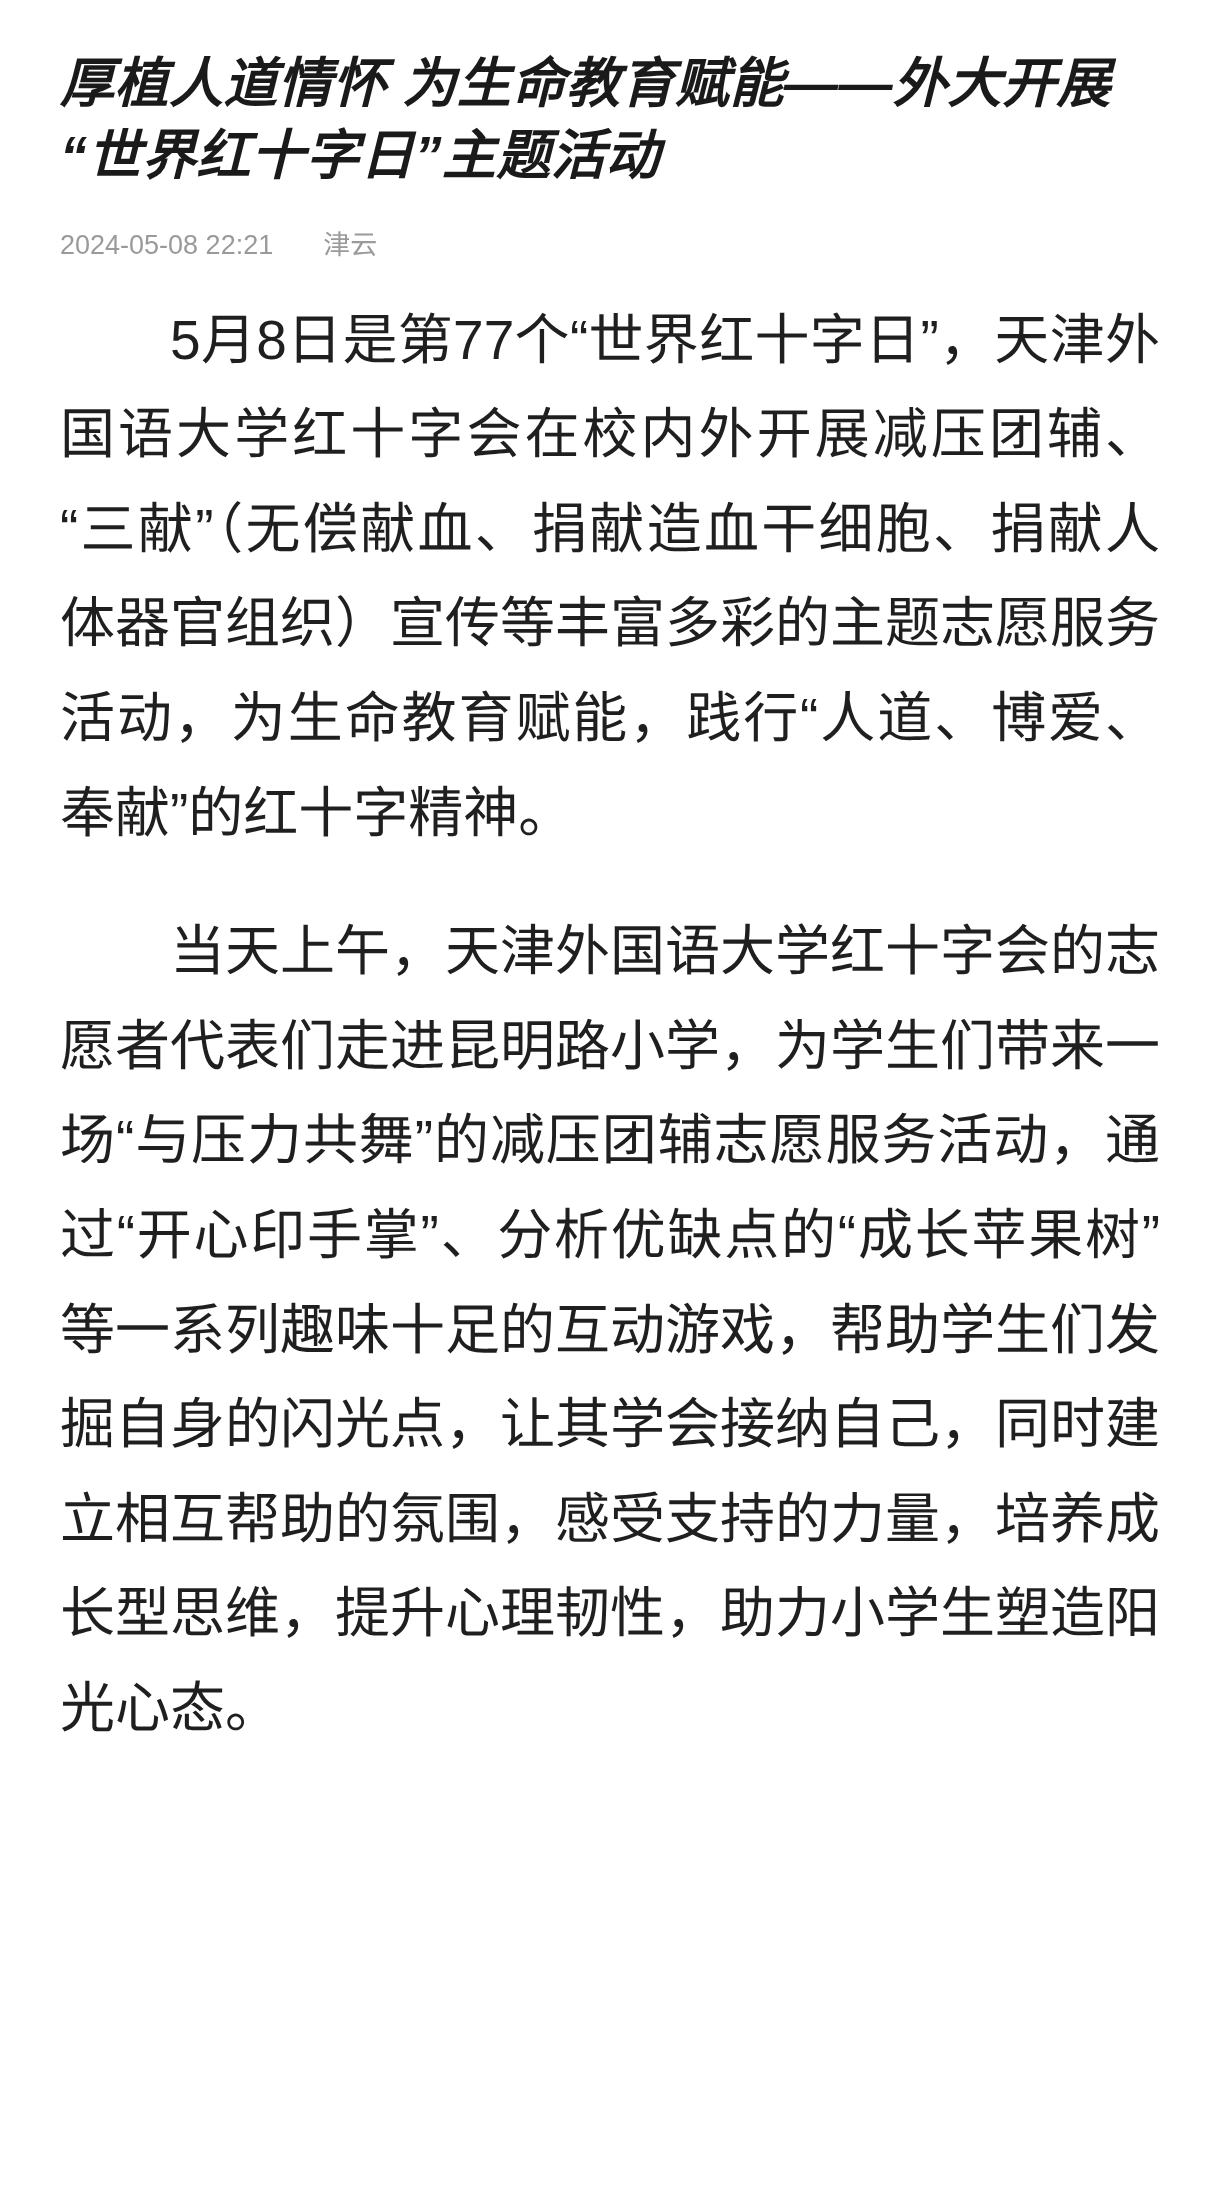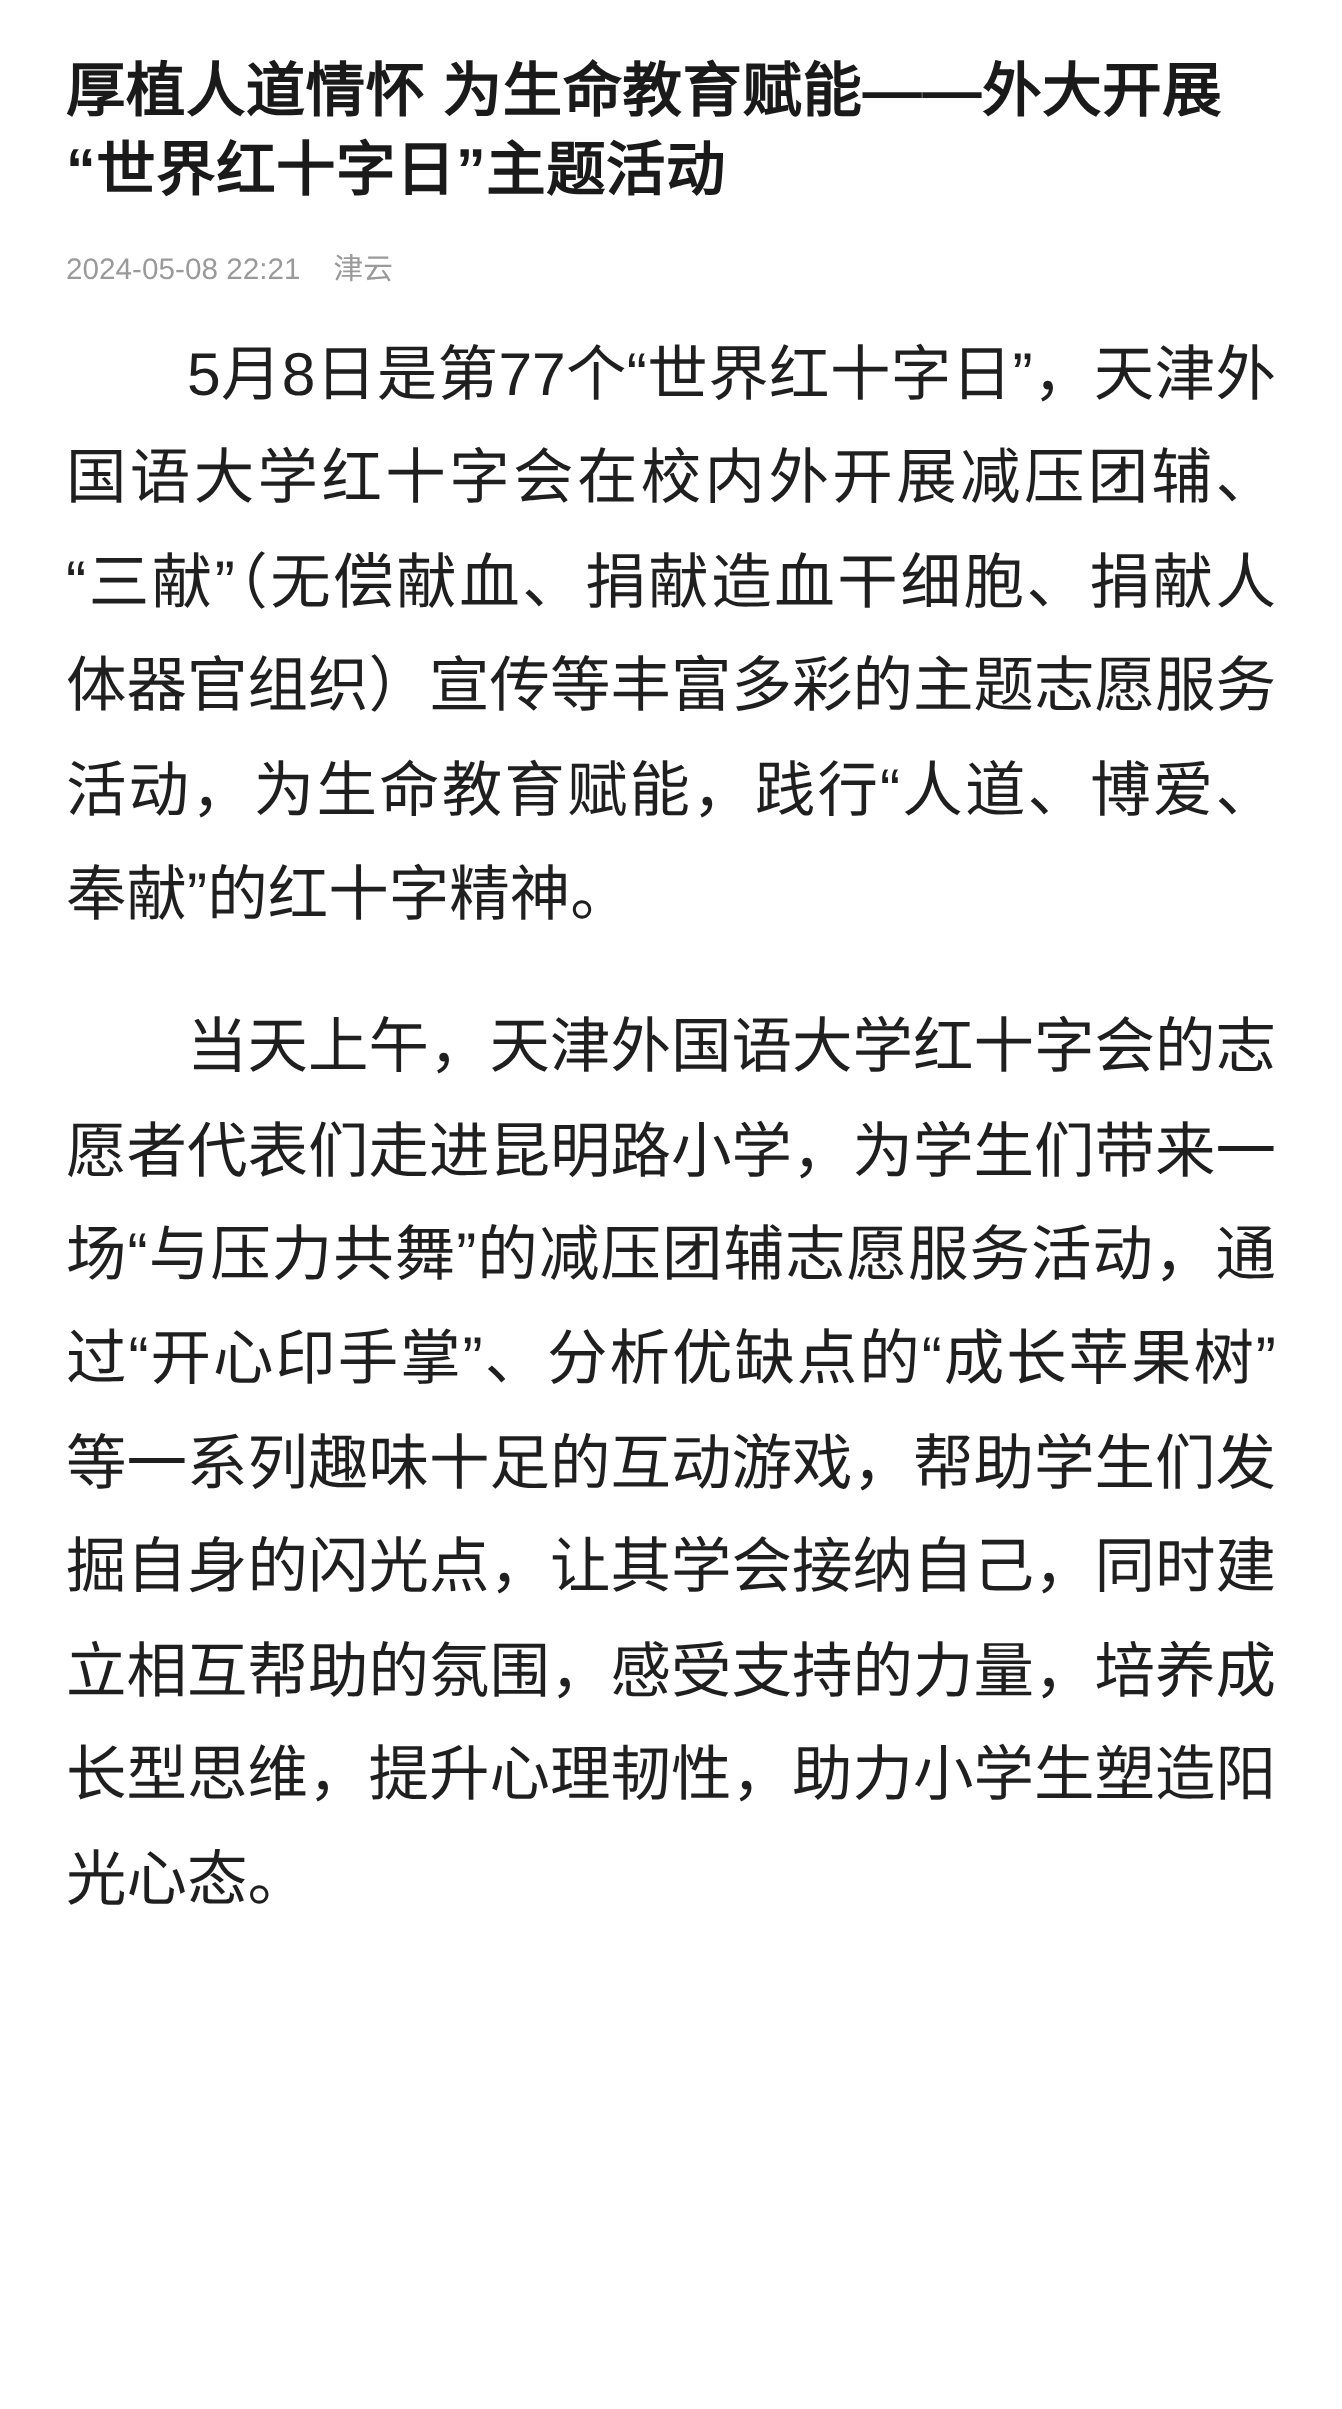--- a/index.html
+++ b/index.html
@@ -20,37 +20,38 @@
   }
   .article-title {
     margin: 0;
     padding: 0 0 0 0;
     font-size: 54px;
     line-height: 1.33;
     font-weight: 700;
     color: #1a1a1a;
     letter-spacing: 0.5px;
     word-break: break-word;
+    font-style: italic;
   }
   .meta-row {
     display: flex;
     align-items: flex-start;
     margin-top: 40px;
     margin-bottom: 34px;
   }
   .meta-date {
     font-size: 27px;
     color: #9a9a9a;
     line-height: 1;
   }
   .meta-source {
     font-size: 27px;
     color: #9a9a9a;
     line-height: 1;
-    margin-left: 30px;
+    margin-left: 50px;
   }
   .body-paragraph {
     margin: 0 0 44px 0;
     font-size: 55px;
     line-height: 1.72;
     color: #1f1f1f;
     text-indent: 2em;
     text-align: justify;
     word-break: break-word;
   }

